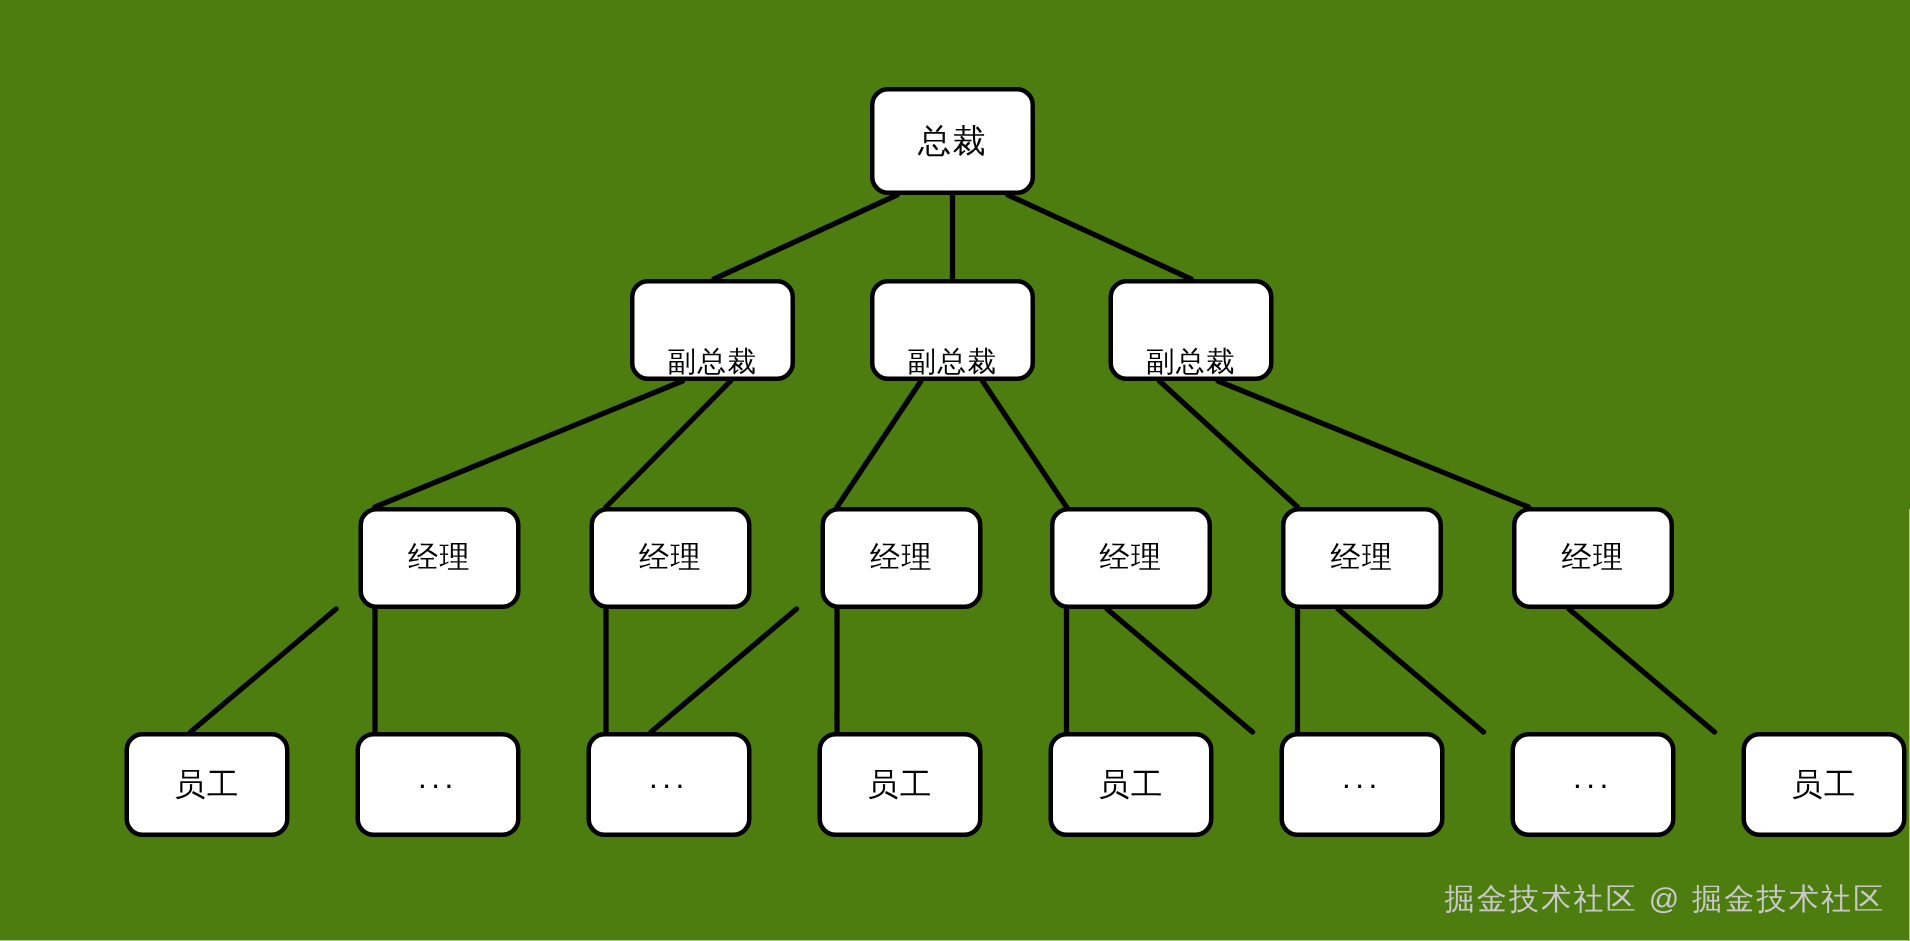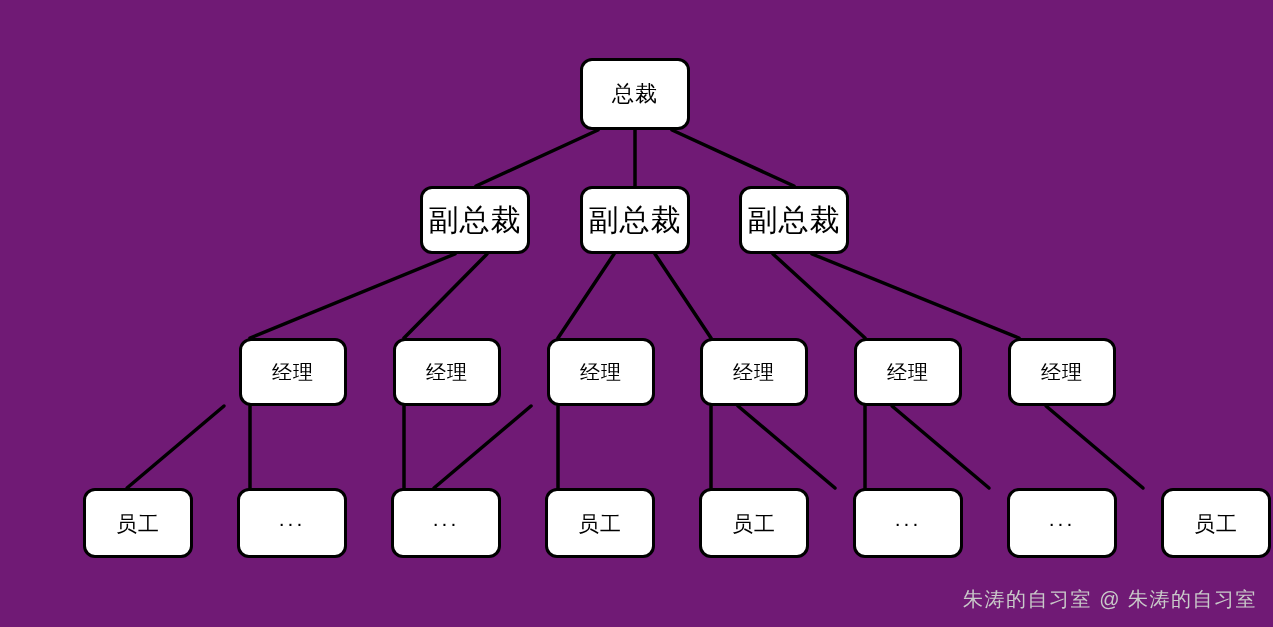--- a/index.html
+++ b/index.html
@@ -8,21 +8,21 @@
     padding: 0;
     background: #ffffff;
   }
   body {
     font-family: "Liberation Sans", "DejaVu Sans", sans-serif;
   }
   #canvas {
     position: relative;
     width: 1273px;
     height: 627px;
-    background: #701a75;
+    background: #4d7c0f;
     overflow: hidden;
   }
   #edges {
     position: absolute;
     left: 0;
     top: 0;
     width: 1273px;
     height: 627px;
     pointer-events: none;
   }
@@ -38,21 +38,21 @@
     color: #000000;
     letter-spacing: 1px;
     z-index: 2;
   }
   .node .node-label {
     display: block;
     line-height: 1;
     white-space: nowrap;
   }
   .lvl-root  { font-size: 22px; }
-  .lvl-vp    { font-size: 30px; }
+  .lvl-vp    { font-size: 19px; align-items: flex-end; }
   .lvl-mgr   { font-size: 20px; margin-left: 43px; }
   .lvl-staff { font-size: 21px; margin-left: 42px; }
   .node.ellipsis .node-label {
     font-size: 21px;
     letter-spacing: 3px;
     transform: translateY(-5px);
   }
   #watermark {
     position: absolute;
     right: 16px;
@@ -141,15 +141,15 @@
         <span class="node-label">...</span>
       </div>
       <div class="node lvl-staff ellipsis" style="left: 965px; top: 488px; width: 110px; height: 70px; border-color: rgb(0, 0, 0); background: rgb(255, 255, 255);">
         <span class="node-label">...</span>
       </div>
       <div class="node lvl-staff" style="left: 1119px; top: 488px; width: 110px; height: 70px; border-color: rgb(0, 0, 0); background: rgb(255, 255, 255);">
         <span class="node-label">员工</span>
       </div>
     </div>
 
-  <div id="watermark">朱涛的自习室 @ 朱涛的自习室</div>
+  <div id="watermark">掘金技术社区 @ 掘金技术社区</div>
 
 </div>
 
 </body></html>

